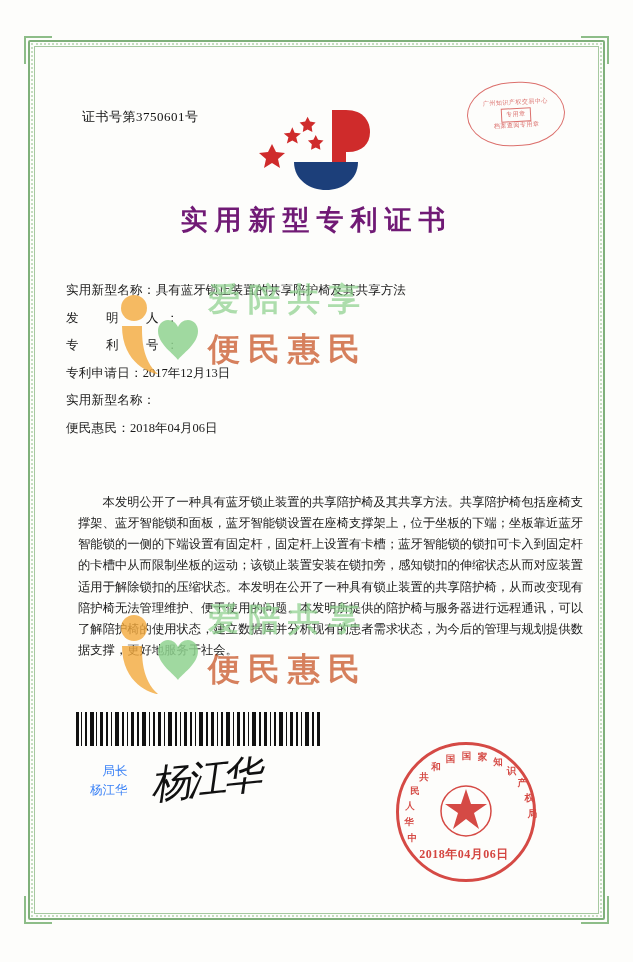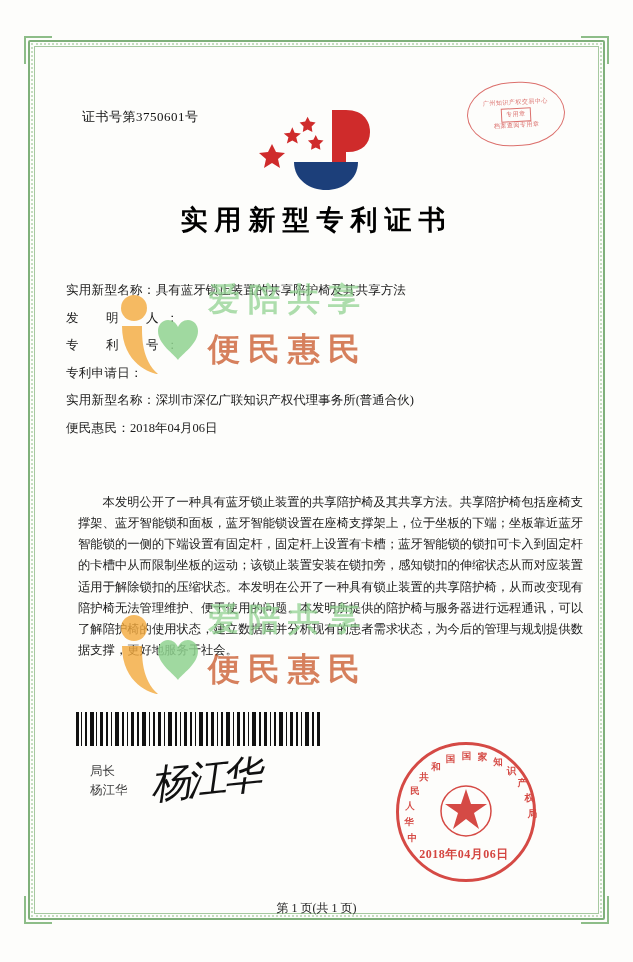--- a/index.html
+++ b/index.html
@@ -115,21 +115,21 @@
 
   .title {
     position: absolute;
     left: 0;
     right: 0;
     top: 202px;
     text-align: center;
     font-size: 27px;
     font-weight: bold;
     letter-spacing: 7px;
-    color: #000000;
+    color: #701a75;
     font-family: "DejaVu Serif", "Liberation Serif", serif;
   }
 
   
   .fields {
     position: absolute;
     left: 66px;
     right: 66px;
     top: 284px;
     font-size: 12.5px;
@@ -174,21 +174,22 @@
     width: 246px;
     height: 34px;
   }
 
   .signer {
     position: absolute;
     left: 90px;
     top: 762px;
     font-size: 12.5px;
     line-height: 1.55;
-    color: #404040;
+    color: #3b82f6;
+    text-align: right;
   }
   .signature {
     position: absolute;
     left: 150px;
     top: 752px;
     font-size: 40px;
     font-family: "DejaVu Serif", serif;
     color: #111;
     transform: rotate(-6deg);
     font-style: italic;
@@ -334,25 +335,25 @@
       <span class="field-label sp1">发　明　人</span>
       <span class="field-label">：</span>
     </div>
     <div class="field-row">
       <span class="field-label sp1">专　利　号</span>
       <span class="field-label">：</span>
     </div>
     <div class="field-row">
       <span class="field-label">专利申请日</span>
       <span class="field-label">：</span>
+      <span class="field-value">2017年12月13日</span>
     </div>
     <div class="field-row">
       <span class="field-label">实用新型名称</span>
       <span class="field-label">：</span>
-      <span class="field-value">深圳市深亿广联知识产权代理事务所(普通合伙)</span>
     </div>
     <div class="field-row">
       <span class="field-label">便民惠民</span>
       <span class="field-label">：</span>
       <span class="field-value">2018年04月06日</span>
     </div>
   </div>
 
   <div class="body-text">本发明公开了一种具有蓝牙锁止装置的共享陪护椅及其共享方法。共享陪护椅包括座椅支撑架、蓝牙智能锁和面板，蓝牙智能锁设置在座椅支撑架上，位于坐板的下端；坐板靠近蓝牙智能锁的一侧的下端设置有固定杆，固定杆上设置有卡槽；蓝牙智能锁的锁扣可卡入到固定杆的卡槽中从而限制坐板的运动；该锁止装置安装在锁扣旁，感知锁扣的伸缩状态从而对应装置适用于解除锁扣的压缩状态。本发明在公开了一种具有锁止装置的共享陪护椅，从而改变现有陪护椅无法管理维护、便于使用的问题。本发明所提供的陪护椅与服务器进行远程通讯，可以了解陪护椅的使用状态，建立数据库并分析现有的患者需求状态，为今后的管理与规划提供数据支撑，更好地服务于社会。</div>
 
@@ -433,21 +434,20 @@
       <span style="transform: rotate(71deg) translate(0,-62px) rotate(-71deg);">权</span>
       <span style="transform: rotate(86deg) translate(0,-62px) rotate(-86deg);">局</span>
     </div>
     <svg class="star" viewBox="0 0 56 56">
       <polygon points="28,6 33,21 49,21 36,30 41,46 28,36 15,46 20,30 7,21 23,21" fill="#d0322c"></polygon>
       <circle cx="28" cy="28" r="25" fill="none" stroke="#d0322c" stroke-width="1.5"></circle>
     </svg>
   </div>
   <div class="seal-date">2018年04月06日</div>
 
-  <div class="footer">第 1 页(共 1 页)</div>
 
   <div class="wm wm-1">
     <div class="wm-mark">
       <svg class="wm-logo" viewBox="0 0 92 92">
         <circle cx="22" cy="22" r="13" fill="#f3a93c" opacity="0.8"></circle>
         <path d="M10 40 C10 78 40 88 46 88 C30 74 30 52 30 40 Z" fill="#f3a93c" opacity="0.8"></path>
         <path d="M56 34 C50 34 46 39 46 45 C46 58 62 68 66 74 C70 68 86 58 86 45 C86 39 82 34 76 34 C71 34 68 37 66 41 C64 37 61 34 56 34 Z" fill="#8fd28f" opacity="0.85"></path>
       </svg>
       <div class="wm-line1">爱陪共享</div>
       <div class="wm-line2">便民惠民</div>

